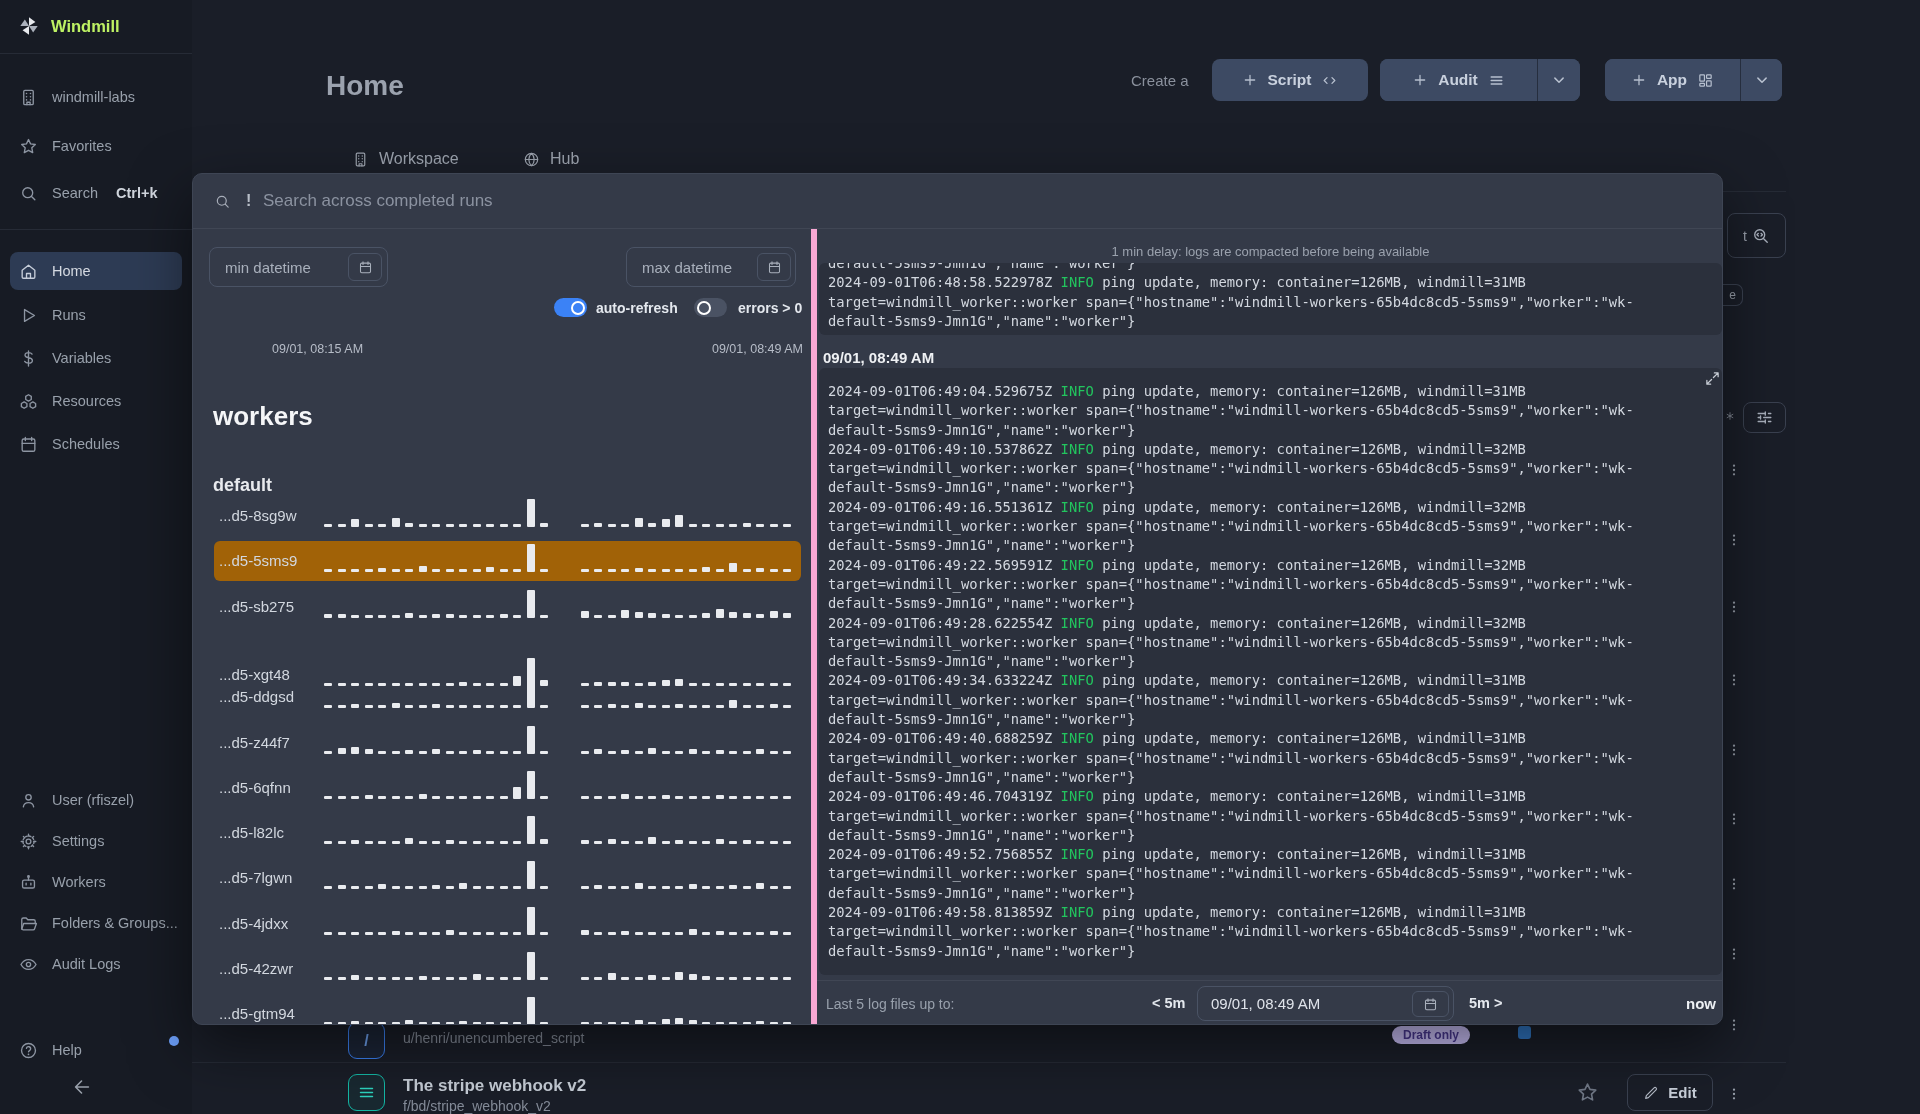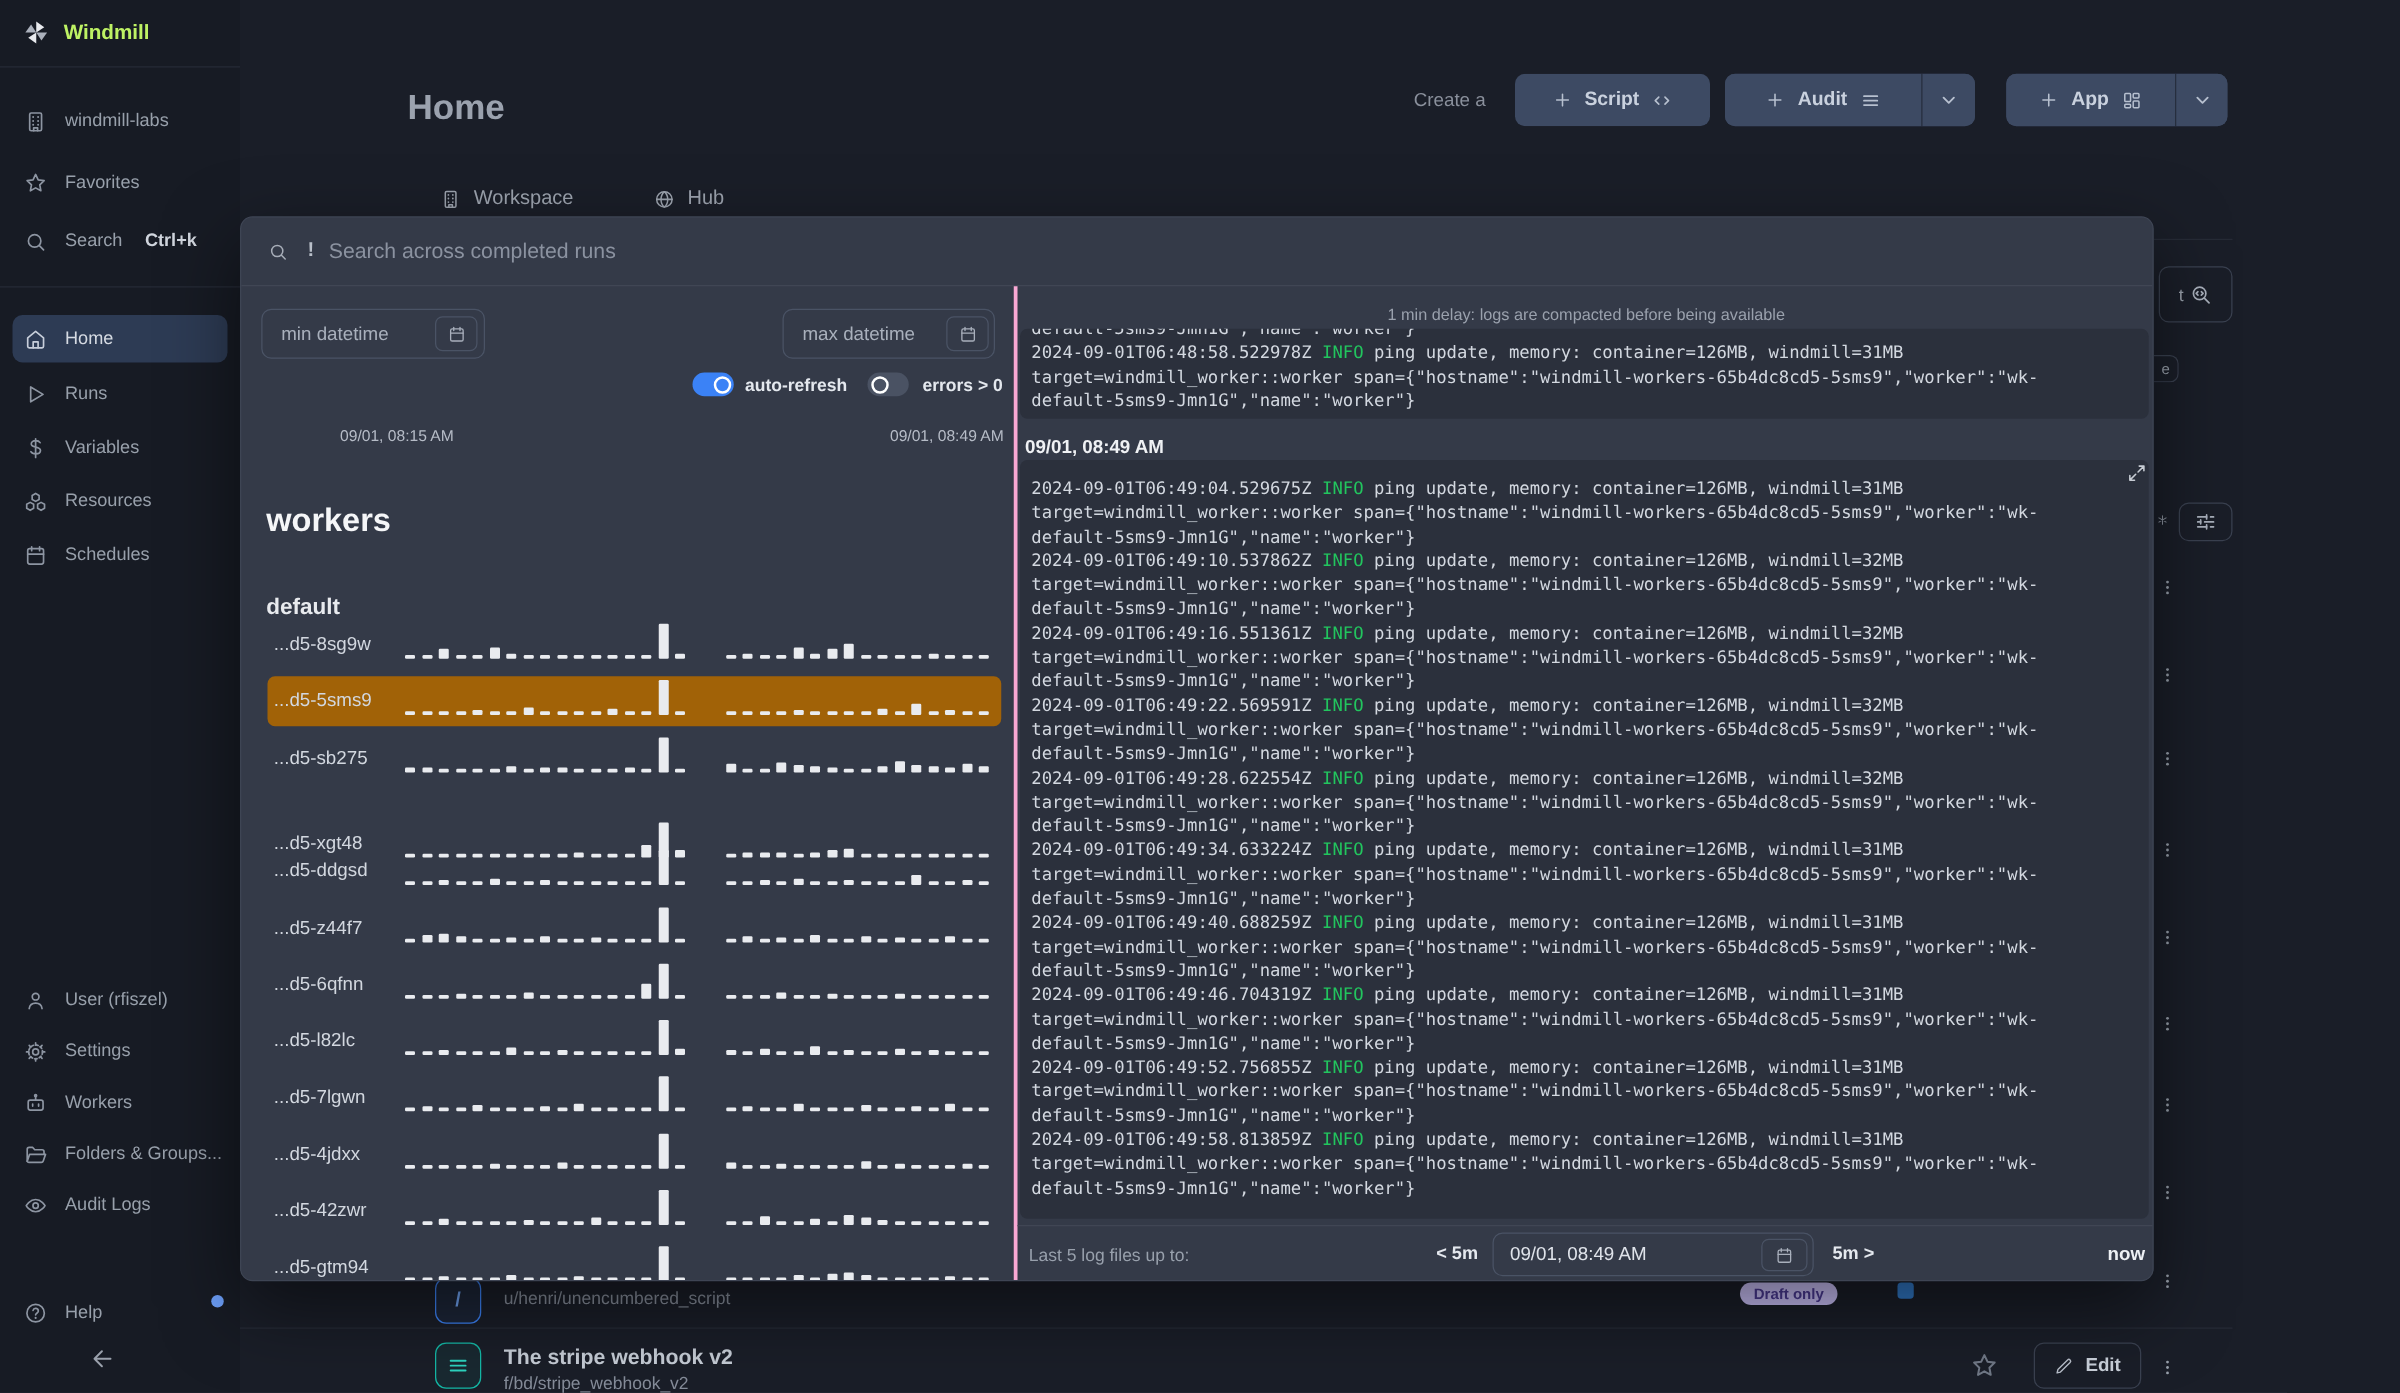--- a/index.html
+++ b/index.html
@@ -38,21 +38,21 @@
 #edit-btn{position:absolute;left:1627px;top:1074px;width:86px;height:37px;border:1px solid #3A4150;border-radius:8px;background:transparent;color:#C9D0DA;font-size:15px;font-weight:600;font-family:inherit;display:flex;align-items:center;justify-content:center;gap:9px;cursor:pointer}
 #fav-star{position:absolute;left:1576px;top:1081px;width:23px;height:23px;color:#707886;background:none;border:none;cursor:pointer}
 
 #modal{position:absolute;left:192px;top:173px;width:1531px;height:852px;background:#343A48;border:1px solid #3E4554;border-radius:10px;box-shadow:0 22px 60px rgba(0,0,0,.5);overflow:hidden}
 #search-row{position:absolute;left:0;top:0;width:100%;height:55px;border-bottom:1px solid #404654;display:flex;align-items:center}
 #search-row .icon{position:absolute;left:21px;color:#A7ADB8}
 #search-prefix{position:absolute;left:53px;font-size:16px;font-weight:600;color:#B9BFC9}
 #search-input{position:absolute;left:70px;width:900px;background:transparent;border:none;outline:none;font-size:17px;color:#E5E8ED;font-family:inherit}
 #search-input::placeholder{color:#8B92A0}
 #leftcol{position:absolute;left:0;top:55px;width:618px;height:797px;overflow:hidden}
-#rightcol{position:absolute;left:618px;top:55px;width:913px;height:797px;border-left:3px solid #f9a8d4}
+#rightcol{position:absolute;left:618px;top:55px;width:913px;height:797px;border-left:6px solid #f9a8d4}
 .fbox{position:absolute;height:40px;border:1px solid #4A5365;border-radius:8px;display:flex;align-items:center;color:#A9B0BC;font-size:15px}
 .fbox .flabel{padding-left:15px}
 .inbtn{position:absolute;border:1px solid #4A5365;border-radius:6px;display:flex;align-items:center;justify-content:center;color:#A9B0BC;background:transparent;cursor:pointer}
 .vdiv{position:absolute;top:0;width:1px;height:100%;background:#4A5365}
 .toggle{position:absolute;width:33px;height:19px;border-radius:10px;cursor:pointer}
 .toggle .knob{position:absolute;top:2.5px;width:14px;height:14px;border-radius:50%;border:2px solid #fff;background:transparent}
 .toggle.on{background:#3B82F6}.toggle.on .knob{right:2.5px}
 .toggle.off{background:#4A5263}.toggle.off .knob{left:2.5px}
 .tgl-label{position:absolute;font-size:14px;font-weight:600;color:#E4E8EE}
 .range-label{position:absolute;font-size:12.5px;color:#B6BCC7}

